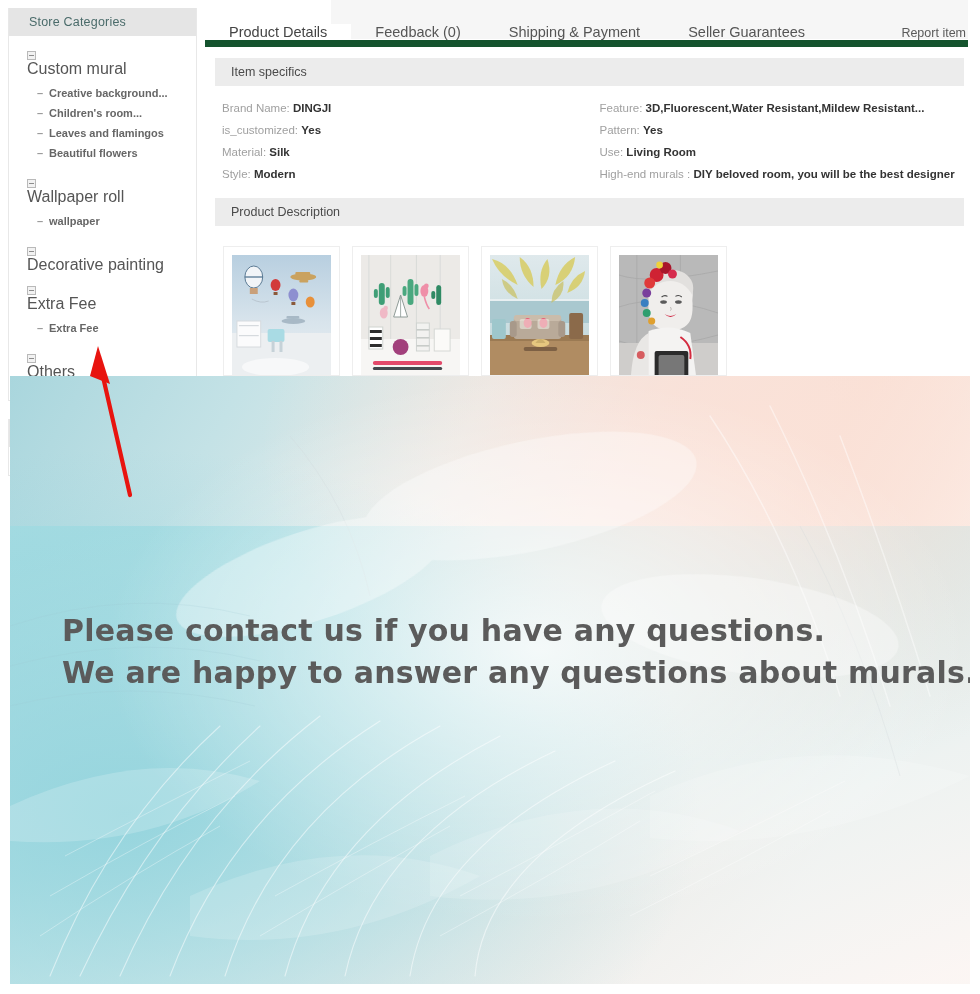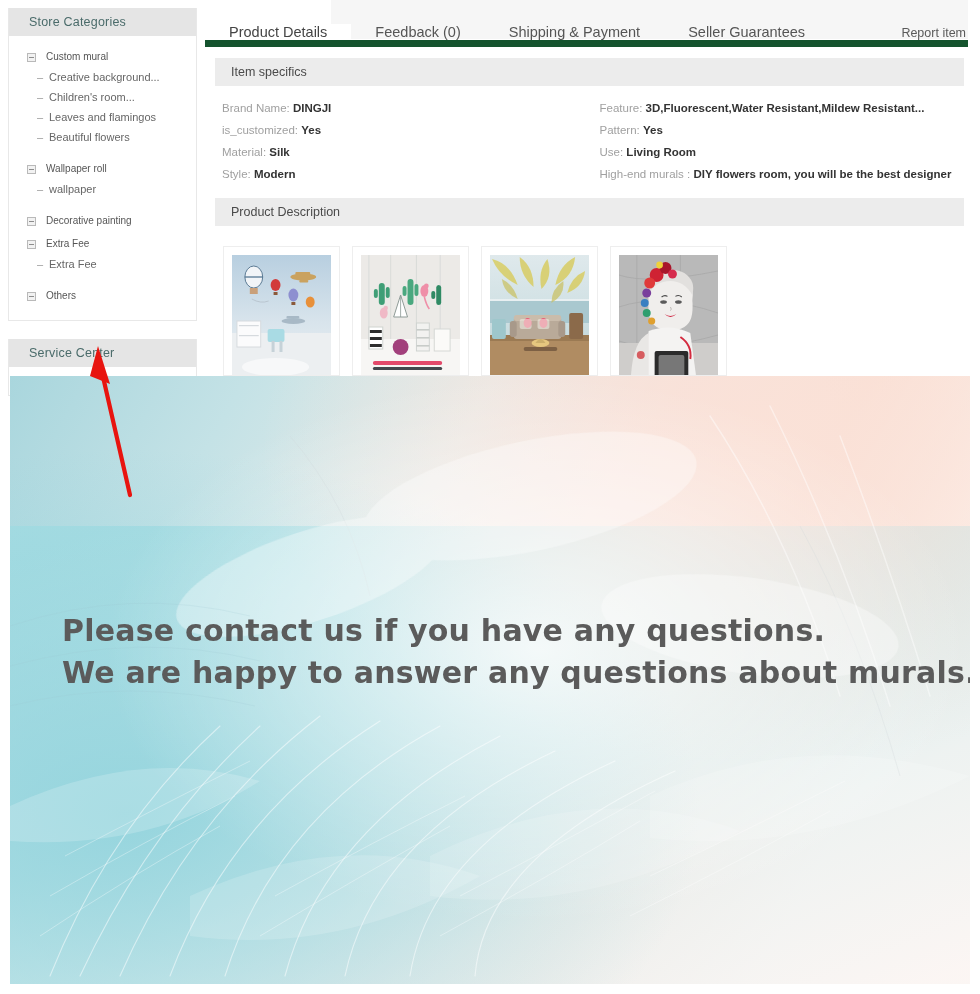--- a/index.html
+++ b/index.html
@@ -53,24 +53,25 @@
     color: #4a6b6a;
     letter-spacing: .2px;
   }
 
   .panel-body { padding: 10px 0 12px 0; }
 
   .cat-group { margin-bottom: 2px; }
 
   .cat-top {
     display: flex;
-    align-items: flex-end;
+    align-items: flex-start;
     padding: 5px 6px 5px 18px;
-    font-size: 10px;
+    font-size: 16px;
     color: #555;
+    flex-direction: column;
   }
 
   .tree-toggle {
     width: 9px;
     height: 9px;
     border: 1px solid #b9b9b9;
     background: #f2f2f2;
     position: relative;
     flex: 0 0 9px;
     margin-right: 10px;
@@ -81,20 +82,21 @@
     left: 1px; right: 1px; top: 3px;
     height: 1px;
     background: #8d8d8d;
   }
 
   .cat-sub {
     padding: 4px 6px 4px 40px;
     font-size: 11px;
     color: #666;
     position: relative;
+    font-weight: bold;
   }
   .cat-sub::before {
     content: "–";
     position: absolute;
     left: 28px;
     color: #9a9a9a;
   }
 
   .cat-spacer { height: 9px; }
 
@@ -368,21 +370,21 @@
           <div class="spec-line">
             <span>Pattern:</span>
             <b>Yes</b>
           </div>
           <div class="spec-line">
             <span>Use:</span>
             <b>Living Room</b>
           </div>
           <div class="spec-line">
             <span>High-end murals :</span>
-            <b>DIY flowers room, you will be the best designer</b>
+            <b>DIY beloved room, you will be the best designer</b>
           </div>
         </div>
       </div>
 
       <div class="section-bar desc-bar">Product Description</div>
 
       <div class="thumbs">
 
         <div class="thumb">
           <div class="thumb-img">

